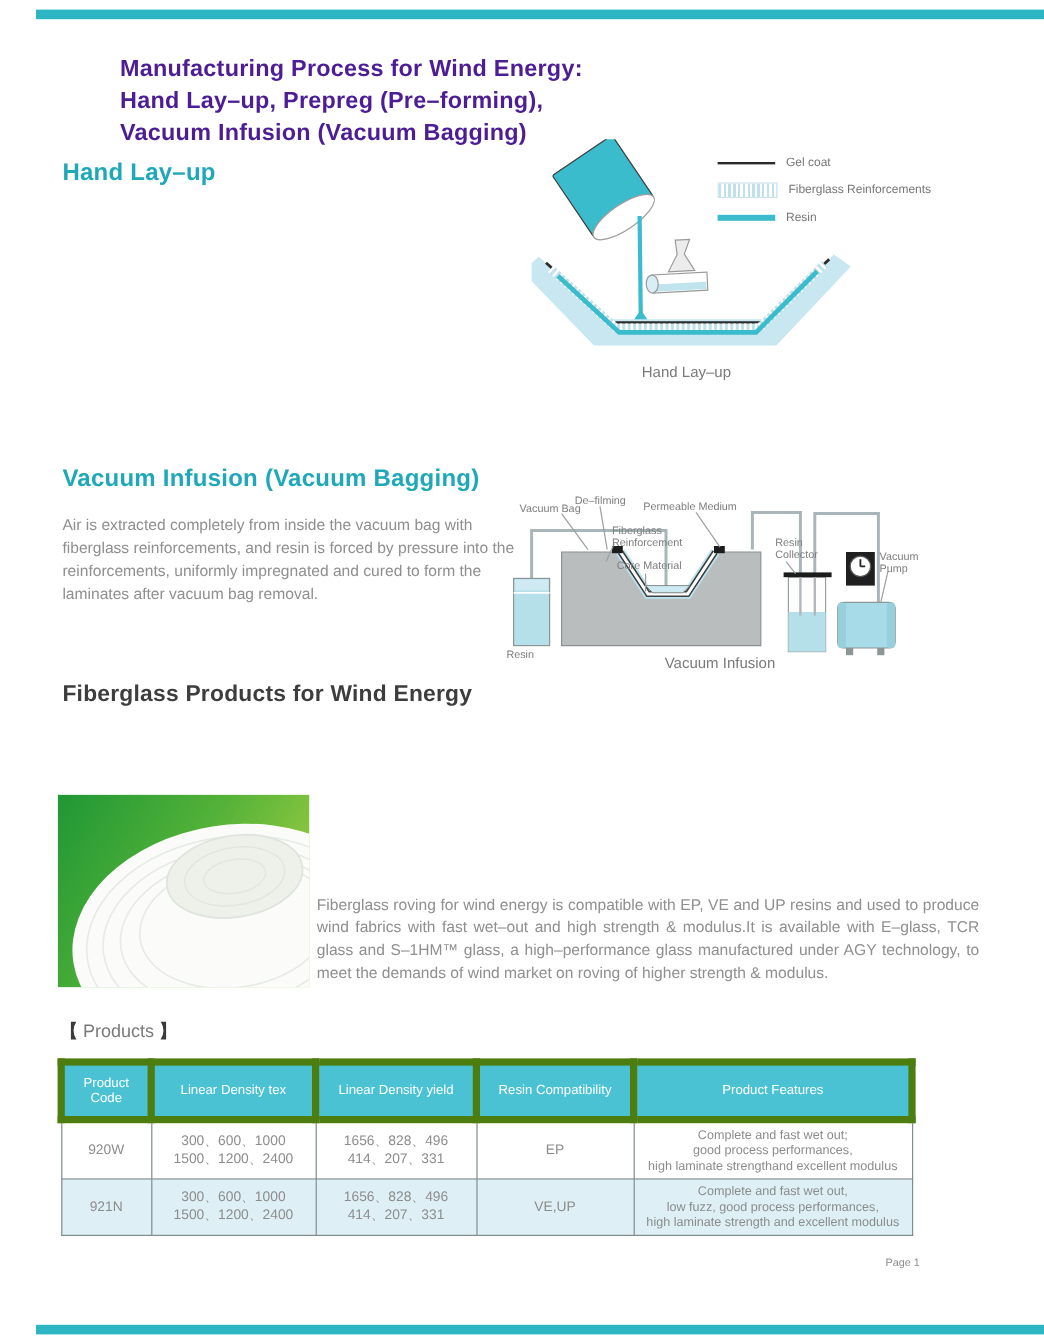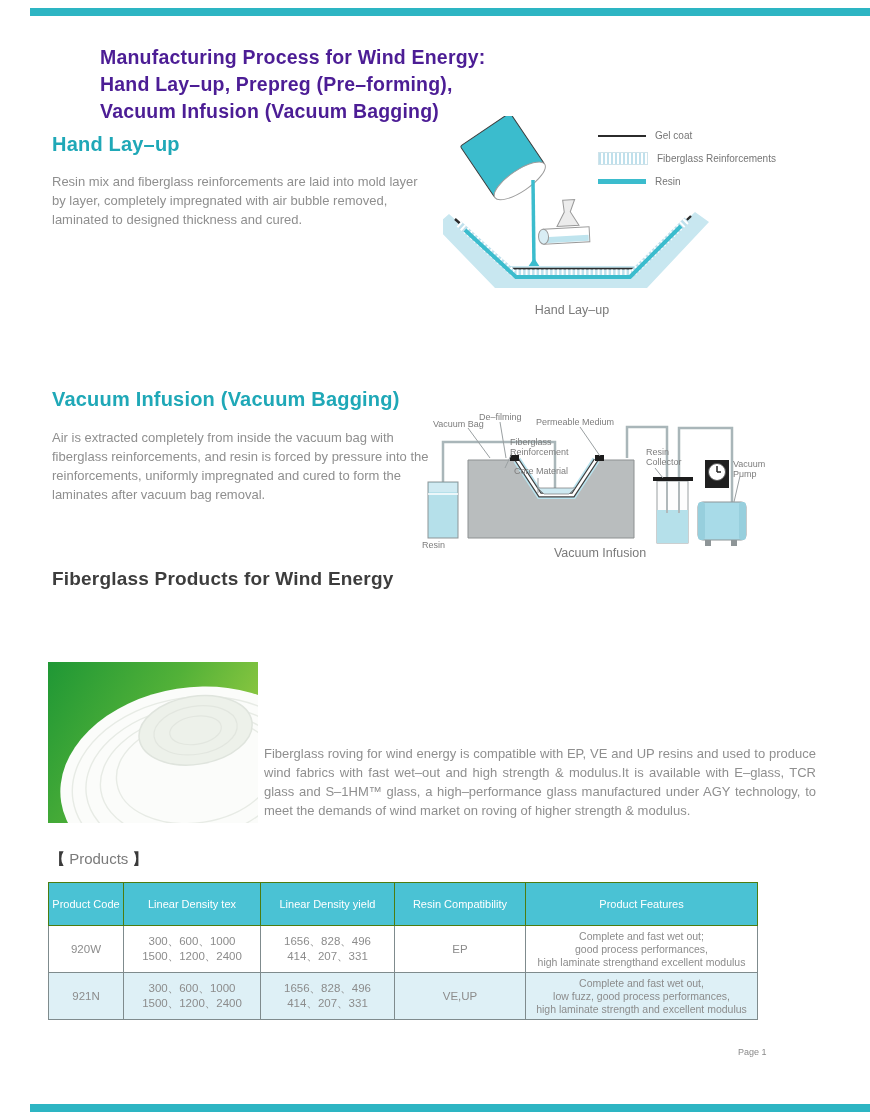--- a/index.html
+++ b/index.html
@@ -34,21 +34,21 @@
   
   .roving{left:48px;top:662px;width:210px;height:161px;overflow:hidden;}
 
   
   .plabel{left:50px;top:850px;font-size:15px;color:#7a7a7a;}
   .plabel .bk{color:#3a3a3a;font-weight:bold;}
 
   
   table.ptable{position:absolute;left:48px;top:882px;width:709px;border-collapse:collapse;table-layout:fixed;}
   .ptable th{background:#4ac2d4;color:#ffffff;font-weight:normal;font-size:11px;height:42px;
-             border:1px solid #4d7c0f;padding:0 2px;}
+             border:6px solid #4d7c0f;padding:0 2px;}
   .ptable td{height:46px;text-align:center;color:#8c8c8c;font-size:11.5px;
              border:1px solid #7f8b8d;padding:0 2px;}
   .ptable tr.alt td{background:#def0f6;}
   .ptable td .ln{line-height:15px;}
   .ptable td.feat{font-size:10.5px;}
   .ptable td.feat .ln{line-height:13px;}
 
   .pagenum{left:738px;top:1047px;font-size:9px;color:#8a8a8a;}
 </style>
 </head>
@@ -58,21 +58,20 @@
 
   <div class="bar bar-top"></div>
 
   <div class="abs doc-title">
     <div>Manufacturing Process for Wind Energy:</div>
     <div>Hand Lay–up, Prepreg (Pre–forming),</div>
     <div>Vacuum Infusion (Vacuum Bagging)</div>
   </div>
 
   <div class="h-teal" style="top:133px;">Hand Lay–up</div>
-  <div class="para" style="top:172px;width:372px;">Resin mix and fiberglass reinforcements are laid into mold layer by layer, completely impregnated with air bubble removed, laminated to designed thickness and cured.</div>
 
   <svg class="abs" style="left:443px;top:116px;" width="365" height="190" viewBox="0 0 365 190">
 
     <g transform="rotate(-34 60 40)">
       <rect x="30" y="8" width="60" height="62" rx="2" fill="#3bbccd" stroke="#3c3c3c" stroke-width="1"></rect>
       <ellipse cx="60" cy="70" rx="30" ry="10.5" fill="#ffffff" stroke="#9c9c9c" stroke-width="1"></ellipse>
     </g>
 
     <line x1="90" y1="64" x2="91" y2="150" stroke="#3bbccd" stroke-width="3.5"></line>
     <polygon points="79,160 103,160 91,142" fill="#3bbccd"></polygon>

